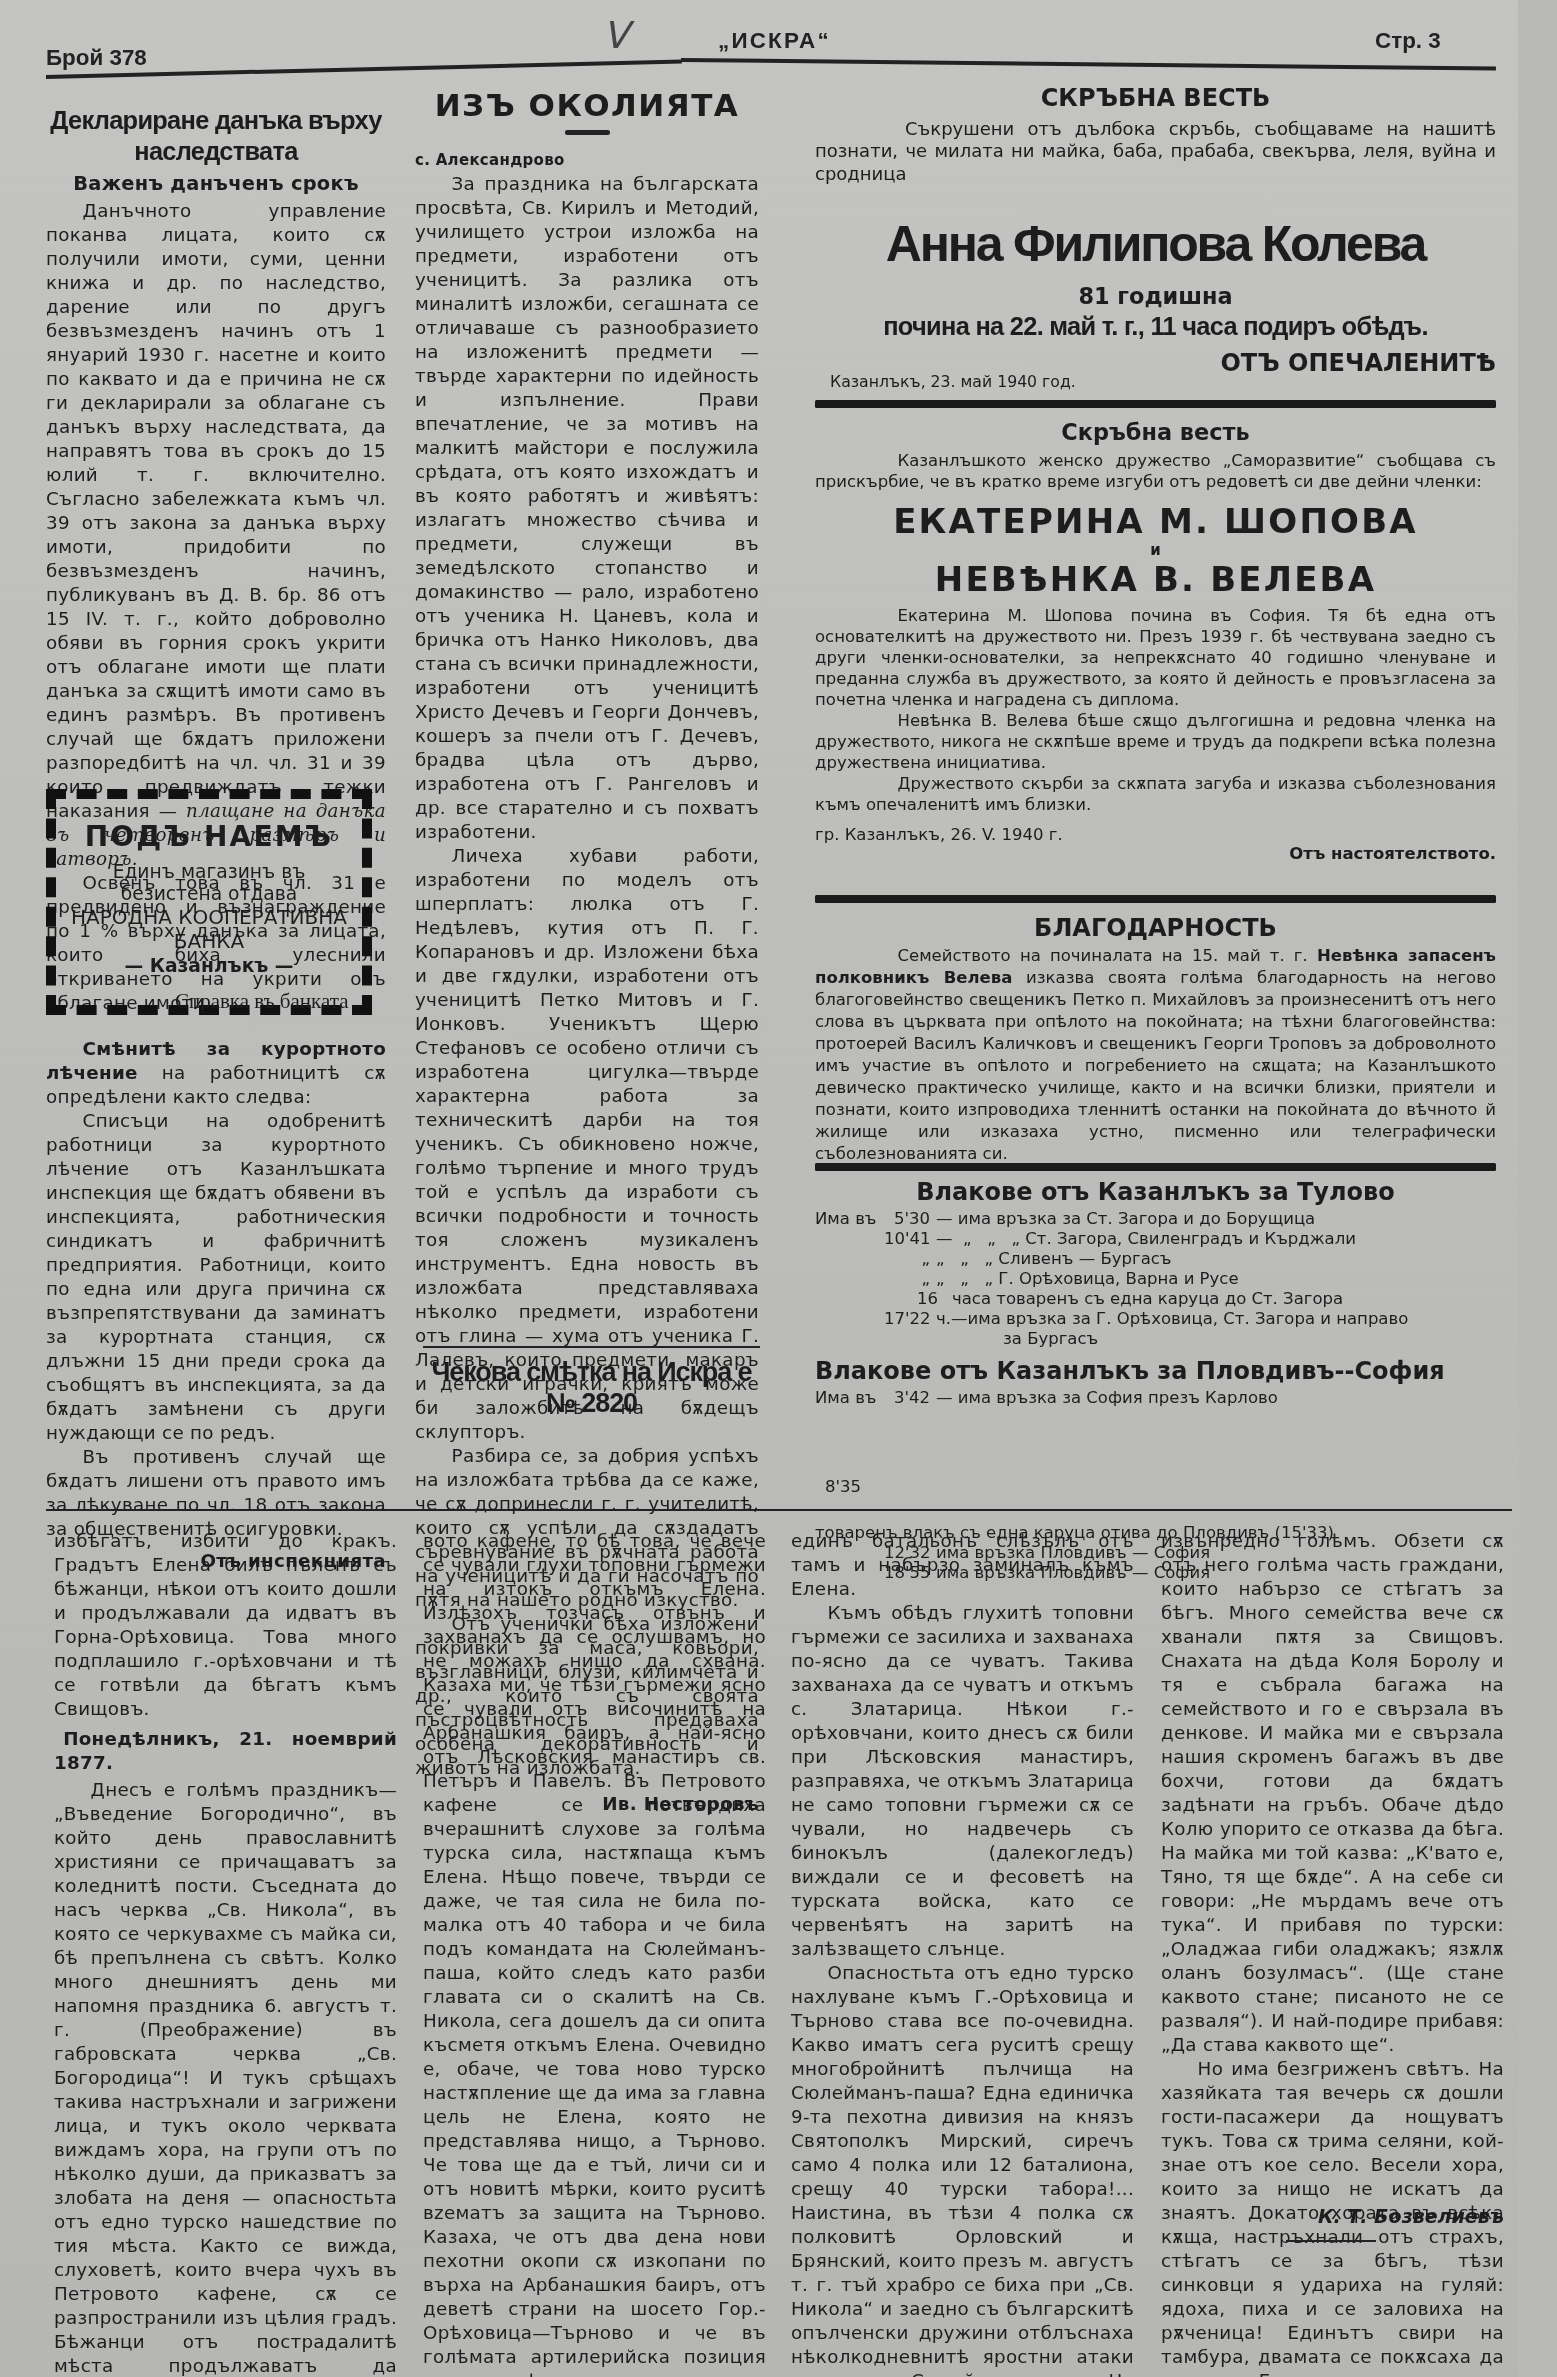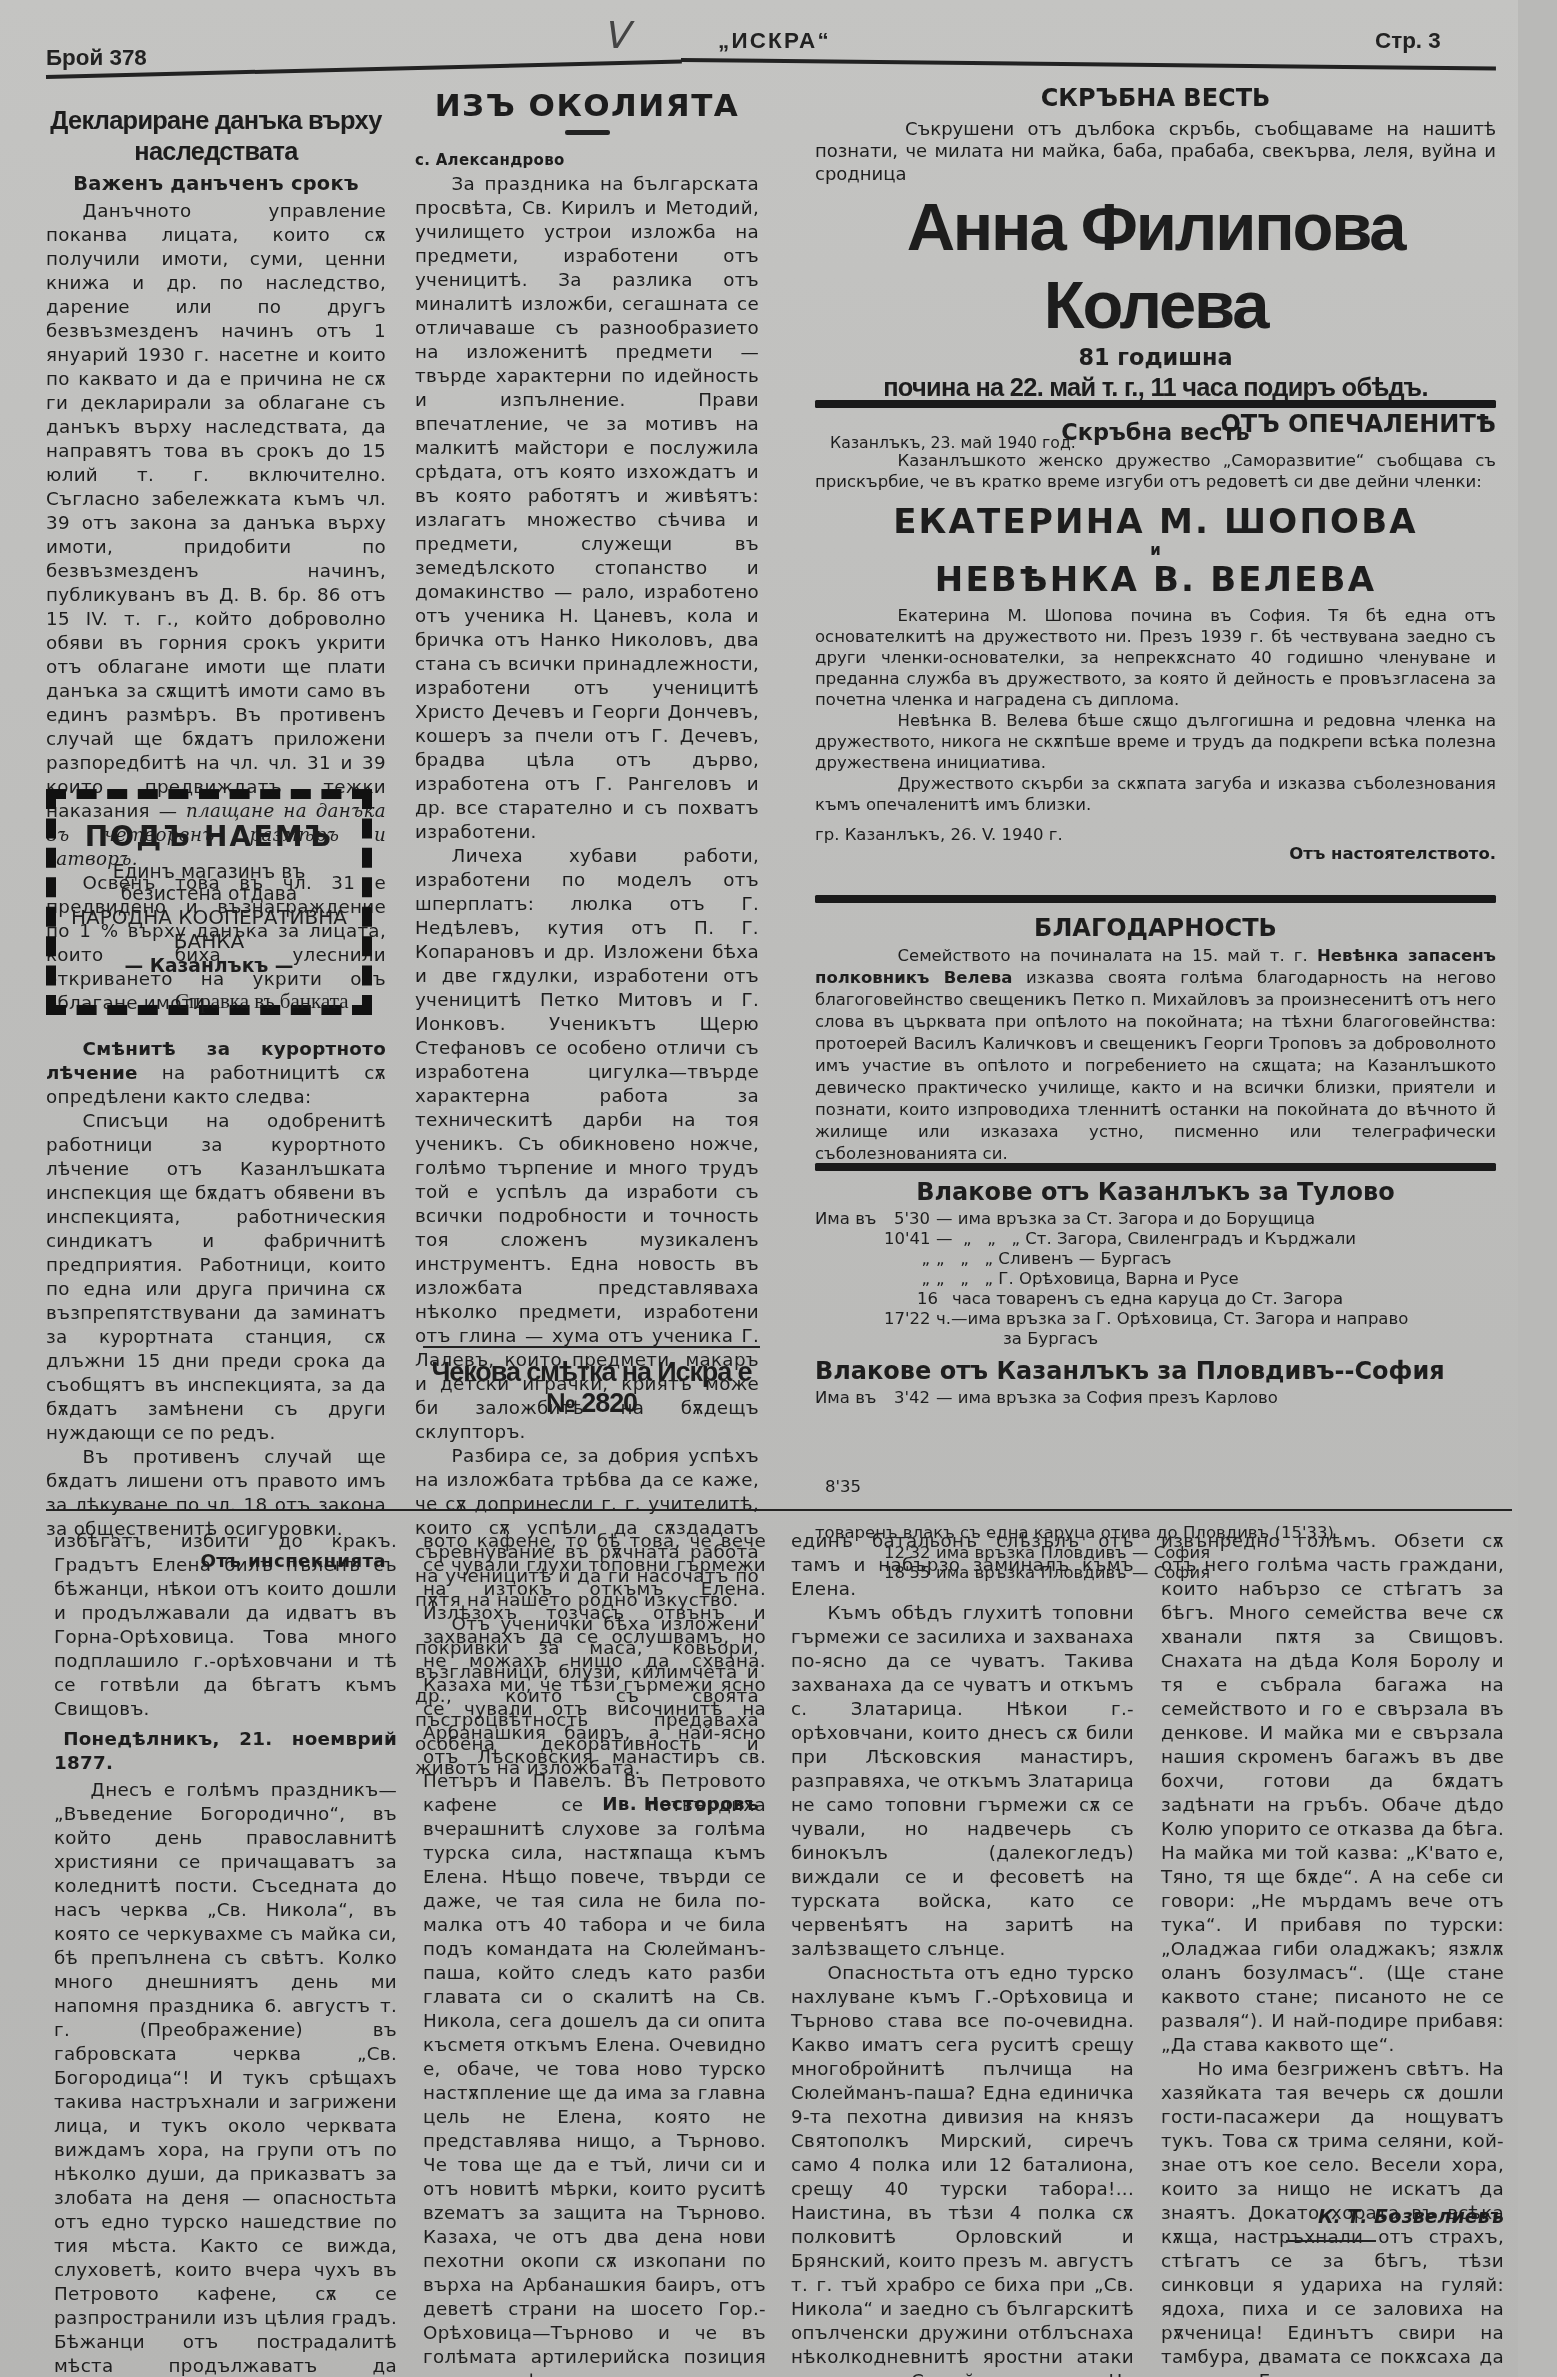--- a/index.html
+++ b/index.html
@@ -71,21 +71,21 @@
     <p>Разбира се, за добрия успѣхъ на изложбата трѣбва да се каже, че сѫ допринесли г. г. учителитѣ, които сѫ успѣли да сѫздадатъ съревнувание въ рѫчната работа на ученицитѣ и да ги насочатъ по пѫтя на нашето родно изкуство.</p>
     <p>Отъ ученички бѣха изложени покривки за маса, ковьори, възглавници, блузи, килимчета и др., които съ своята пъстроцвѣтность предаваха особена декоративность и животъ на изложбата.</p>
     <div class="right bold" style="margin-top:12px;">Ив. Несторовъ</div>
   </div>
   <div class="rule" style="left:423px;top:1346px;width:337px;height:2.2px;"></div>
   <div class="abs title-cond" style="left:423px;top:1357px;width:337px;text-align:center;font-size:27px;letter-spacing:-1.1px;">Чекова смѣтка на Искра е № 2820</div>
 
   <div class="abs" style="left:815px;top:84px;width:681px;">
     <div class="center bold" style="font-size:24px;">СКРЪБНА ВЕСТЬ</div>
     <div style="font-size:18px;line-height:22.4px;text-indent:5em;text-align:justify;margin-top:6px;">Съкрушени отъ дълбока скръбь, съобщаваме на нашитѣ познати, че милата ни майка, баба, прабаба, свекърва, леля, вуйна и сродница</div>
-    <div class="center title-cond" style="font-size:67px;line-height:78px;letter-spacing:-2.2px;margin-top:3px;">Анна Филипова Колева</div>
+    <div class="center title-cond" style="font-size:50px;line-height:78px;letter-spacing:-2.2px;margin-top:20px;">Анна Филипова Колева</div>
     <div class="center bold" style="font-size:22.4px;">81 годишна</div>
     <div class="center title-cond" style="font-size:25.4px;letter-spacing:-0.7px;margin-top:3px;">почина на 22. май т. г., 11 часа подиръ обѣдъ.</div>
     <div class="right bold" style="font-size:24px;margin-top:7.5px;">ОТЪ ОПЕЧАЛЕНИТѢ</div>
     <div style="font-size:15.7px;margin-left:15px;margin-top:-4.5px;">Казанлъкъ, 23. май 1940 год.</div>
   </div>
   <div class="dbl" style="left:815px;top:400px;width:681px;"></div>
 
   <div class="abs" style="left:815px;top:419px;width:681px;">
     <div class="center bold" style="font-size:22.4px;">Скръбна весть</div>
     <div style="font-size:16.5px;line-height:21px;text-indent:5em;text-align:justify;margin-top:4.5px;">Казанлъшкото женско дружество „Саморазвитие“ съобщава съ прискърбие, че въ кратко време изгуби отъ редоветѣ си две дейни членки:</div>

